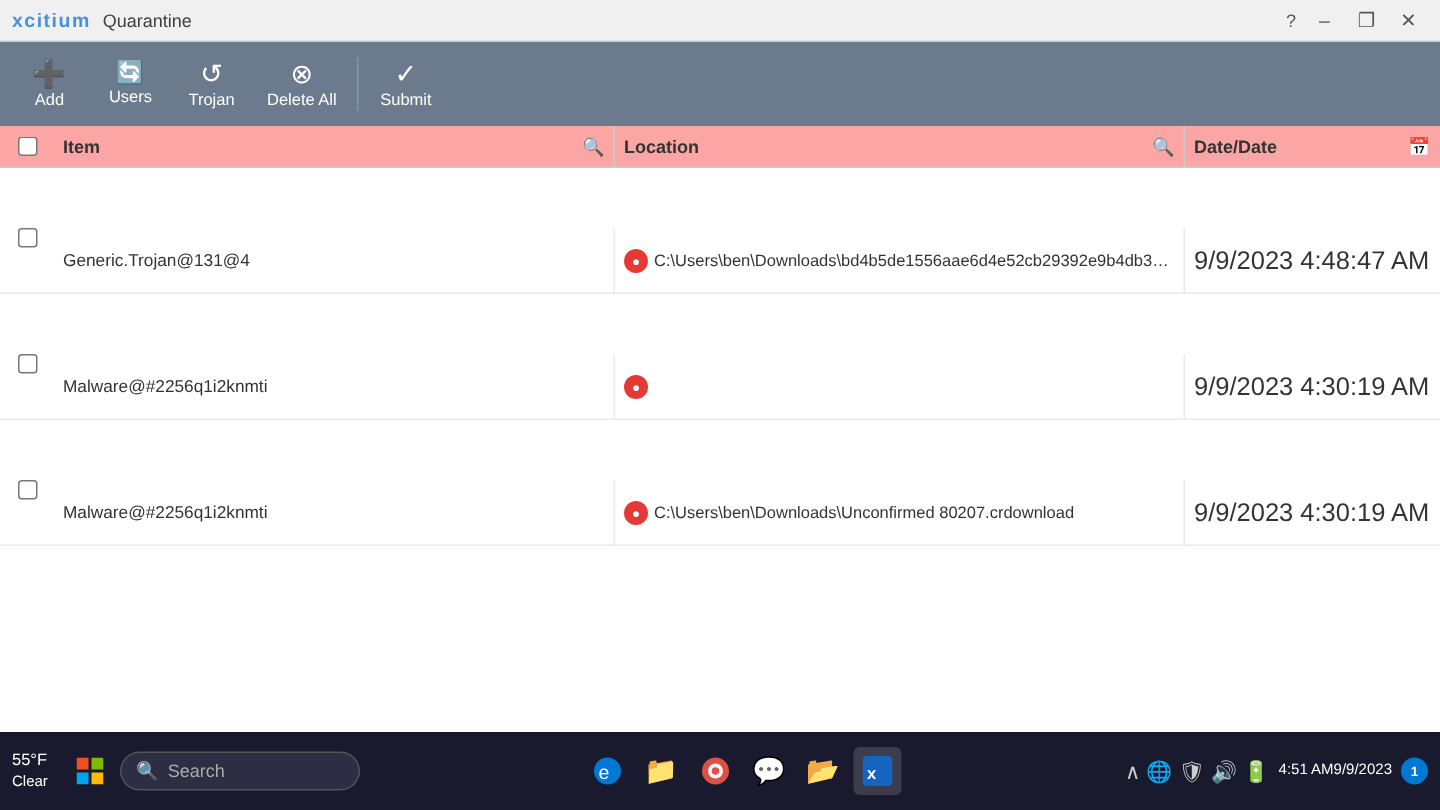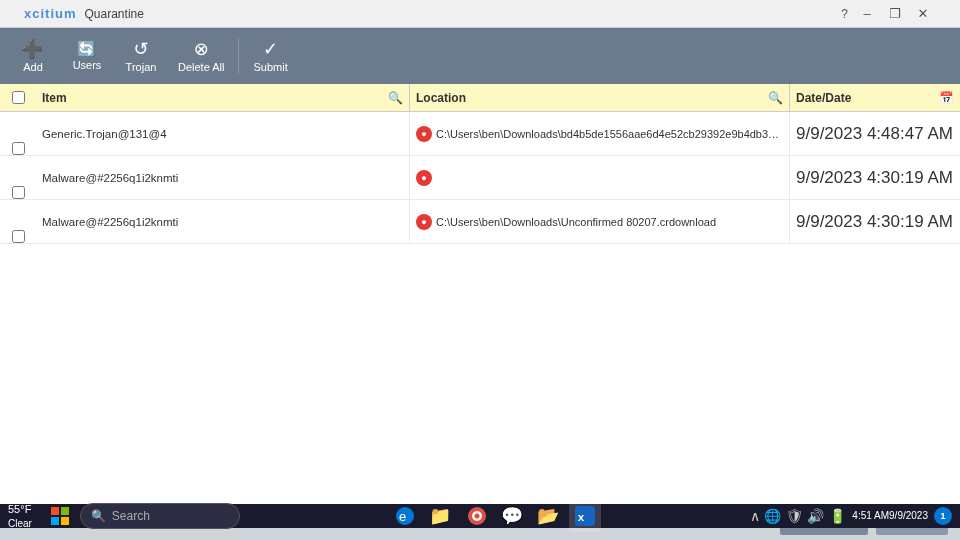--- a/index.html
+++ b/index.html
@@ -12,21 +12,21 @@
       overflow: hidden;
       position: relative;
     }
 
     
     .title-bar {
       height: 28px;
       background: #f0f0f0;
       display: flex;
       align-items: center;
-      padding: 0 24px;
+      padding: 0 8px;
       border-bottom: 1px solid #ccc;
     }
     .title-bar-logo {
       display: flex;
       align-items: center;
       gap: 4px;
       flex: 1;
     }
     .logo-text {
       font-size: 13px;
@@ -103,21 +103,21 @@
       height: 420px;
       background: white;
       display: flex;
       flex-direction: column;
     }
 
     
     .table-header {
       display: flex;
       align-items: center;
-      background: #fef9c3;
+      background: #fca5a5;
       border-bottom: 1px solid #ccc;
       height: 28px;
       padding: 0;
     }
     .col-check {
       width: 36px;
       min-width: 36px;
       display: flex;
       align-items: center;
       justify-content: center;
@@ -167,23 +167,24 @@
       cursor: pointer;
     }
 
     
     .table-body {
       flex: 1;
       overflow-y: auto;
     }
     .table-row {
       display: flex;
-      align-items: flex-end;
+      align-items: flex-start;
       height: 44px;
       border-bottom: 1px solid #e8eaec;
+      margin-top: 40px;
     }
     .row-check {
       width: 36px;
       min-width: 36px;
       display: flex;
       align-items: center;
       justify-content: center;
     }
     .row-item {
       flex: 1;
@@ -267,24 +268,24 @@
       color: white;
     }
     .close-action-btn {
       background: #8a9aaa;
       color: white;
     }
 
     
     .taskbar {
       position: absolute;
-      bottom: 12px;
+      bottom: 0;
       left: 0;
       width: 960px;
-      height: 24px;
+      height: 52px;
       background: #1a1a2e;
       display: flex;
       align-items: center;
       padding: 0 8px;
       z-index: 100;
     }
     .taskbar-left {
       display: flex;
       align-items: center;
       gap: 4px;

